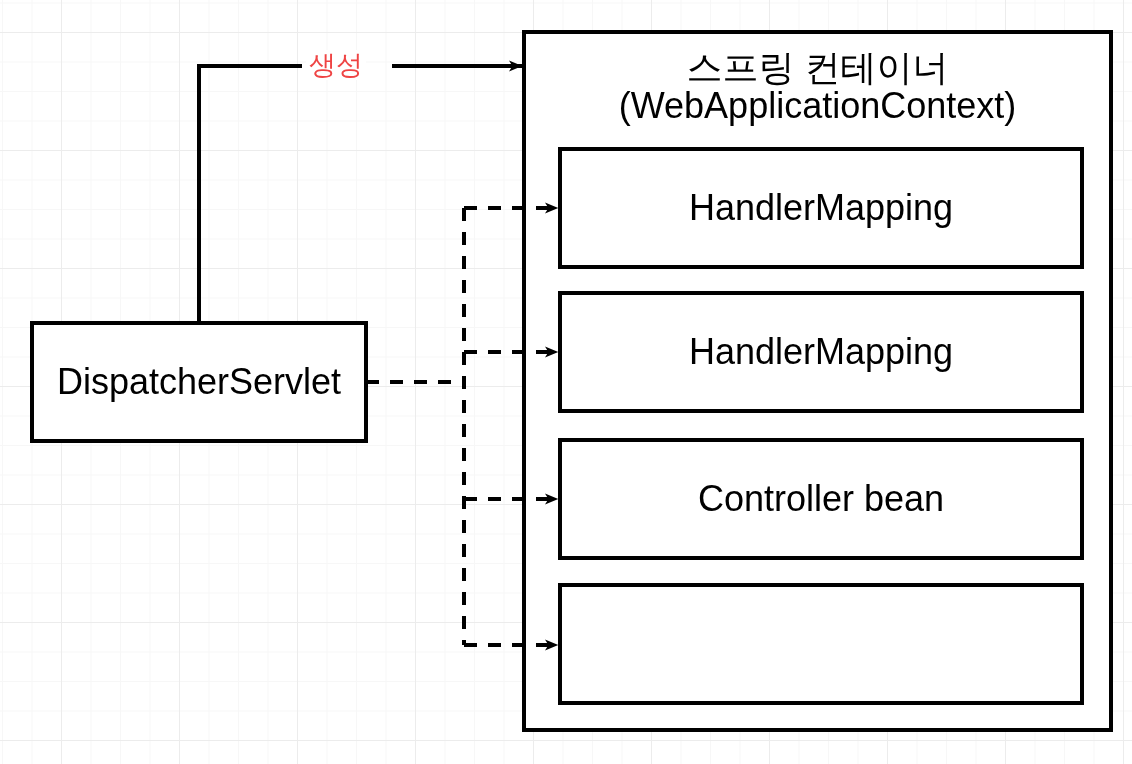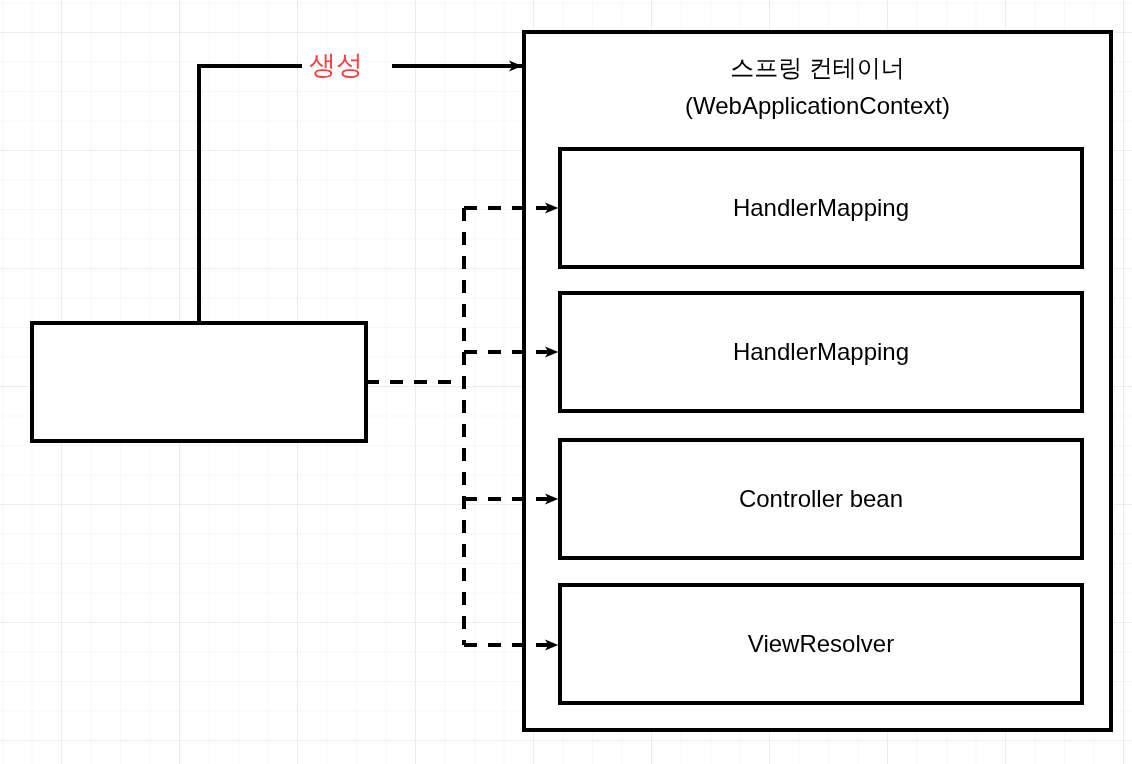--- a/index.html
+++ b/index.html
@@ -38,21 +38,21 @@
     height: 764px;
   }
   .node-label {
     position: absolute;
     display: flex;
     align-items: center;
     justify-content: center;
     text-align: center;
     color: #000000;
     font-family: "Liberation Sans", "DejaVu Sans", sans-serif;
-    font-size: 24px;
+    font-size: 36px;
     line-height: 38px;
     white-space: pre-line;
     pointer-events: none;
   }
   .edge-label {
     position: absolute;
     color: #ef4444;
     font-family: "DejaVu Sans", "Liberation Sans", sans-serif;
     font-size: 27px;
     line-height: 30px;
@@ -91,33 +91,33 @@
 
     <path d="M 366,382 L 464,382" fill="none" stroke="#000000" stroke-width="4" stroke-dasharray="13 11"></path>
     <path d="M 464,208 L 464,645" fill="none" stroke="#000000" stroke-width="4" stroke-dasharray="13 11"></path>
 
     <path d="M 464,208 L 558,208" fill="none" stroke="#000000" stroke-width="4" stroke-dasharray="13 11" marker-end="url(#arrowhead)"></path>
     <path d="M 464,352 L 558,352" fill="none" stroke="#000000" stroke-width="4" stroke-dasharray="13 11" marker-end="url(#arrowhead)"></path>
     <path d="M 464,499 L 558,499" fill="none" stroke="#000000" stroke-width="4" stroke-dasharray="13 11" marker-end="url(#arrowhead)"></path>
     <path d="M 464,645 L 558,645" fill="none" stroke="#000000" stroke-width="4" stroke-dasharray="13 11" marker-end="url(#arrowhead)"></path>
   </svg>
 
+  <div class="node-label" style="left:32px; top:323px; width:334px; height:118px;">DispatcherServlet</div>
 
   <div class="node-label" style="left:524px; top:44px; width:587px; height:86px; flex-direction:column;">
     <span>스프링 컨테이너</span>
     <span>(WebApplicationContext)</span>
   </div>
 
   <div class="node-label" style="left:560px; top:149px; width:522px; height:118px;">HandlerMapping</div>
 
   <div class="node-label" style="left:560px; top:293px; width:522px; height:118px;">HandlerMapping</div>
 
   <div class="node-label" style="left:560px; top:440px; width:522px; height:118px;">Controller bean</div>
 
-  <div class="node-label" style="left:560px; top:585px; width:522px; height:118px;">ViewResolver</div>
 
   <div class="edge-label" style="left:306px; top:50px;">생성</div>
 
   <div class="hit" style="left:32px; top:323px; width:334px; height:118px;"></div>
   <div class="hit" style="left:560px; top:149px; width:522px; height:118px;"></div>
   <div class="hit" style="left:560px; top:293px; width:522px; height:118px;"></div>
   <div class="hit" style="left:560px; top:440px; width:522px; height:118px;"></div>
   <div class="hit" style="left:560px; top:585px; width:522px; height:118px;"></div>
 
 </div>

